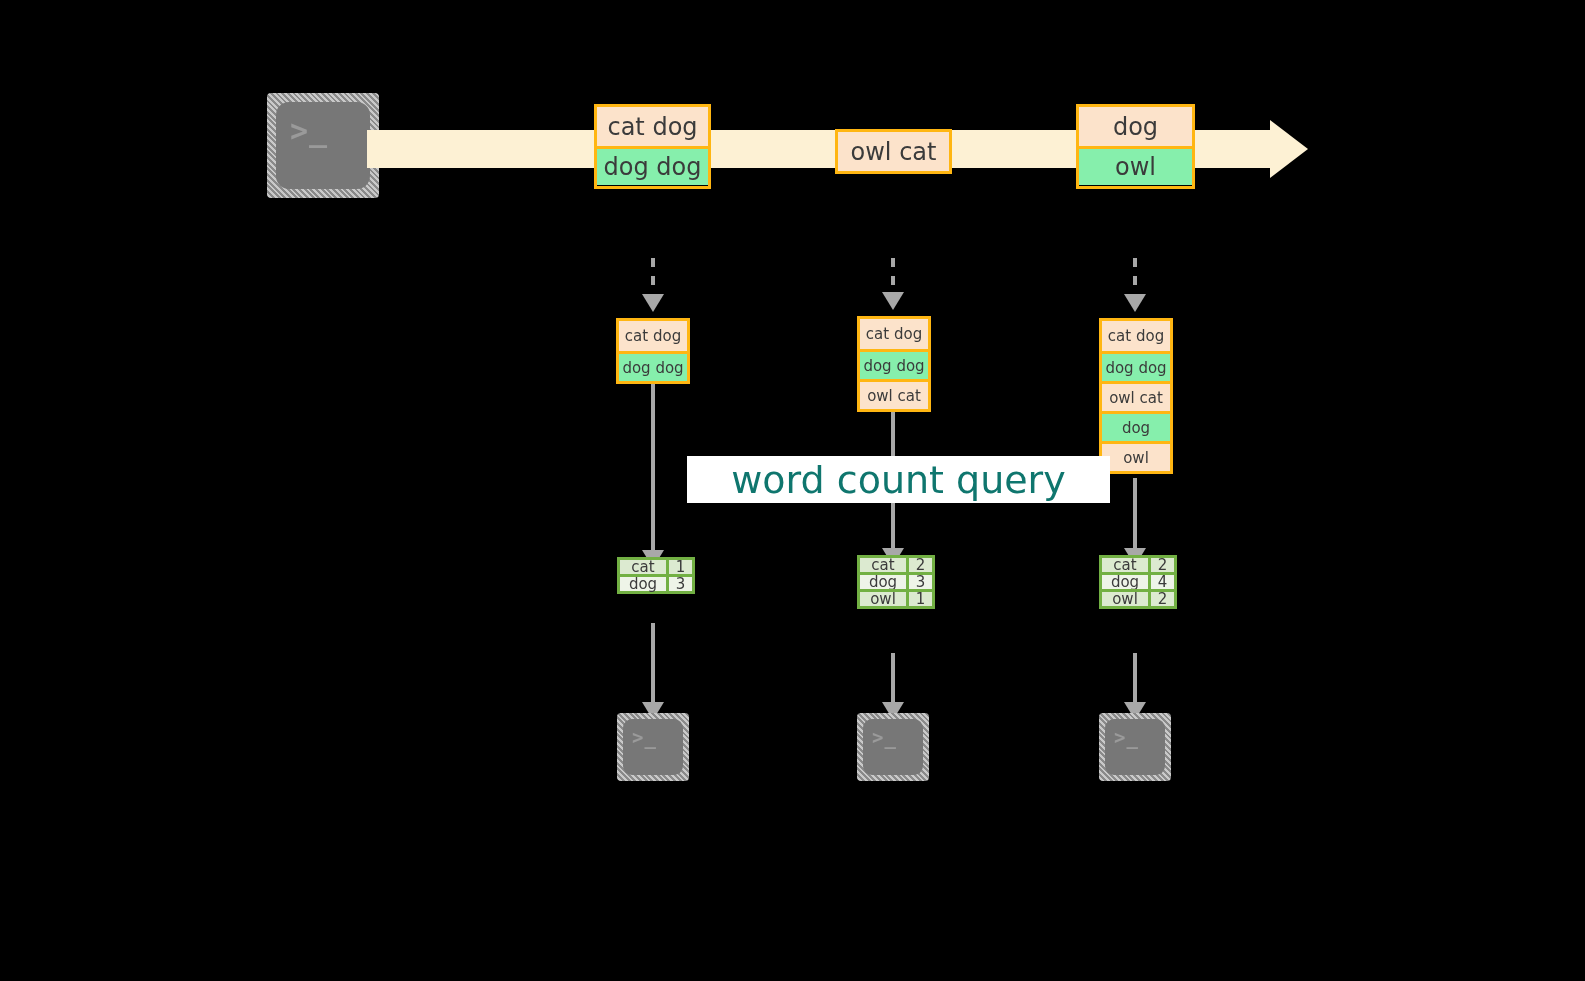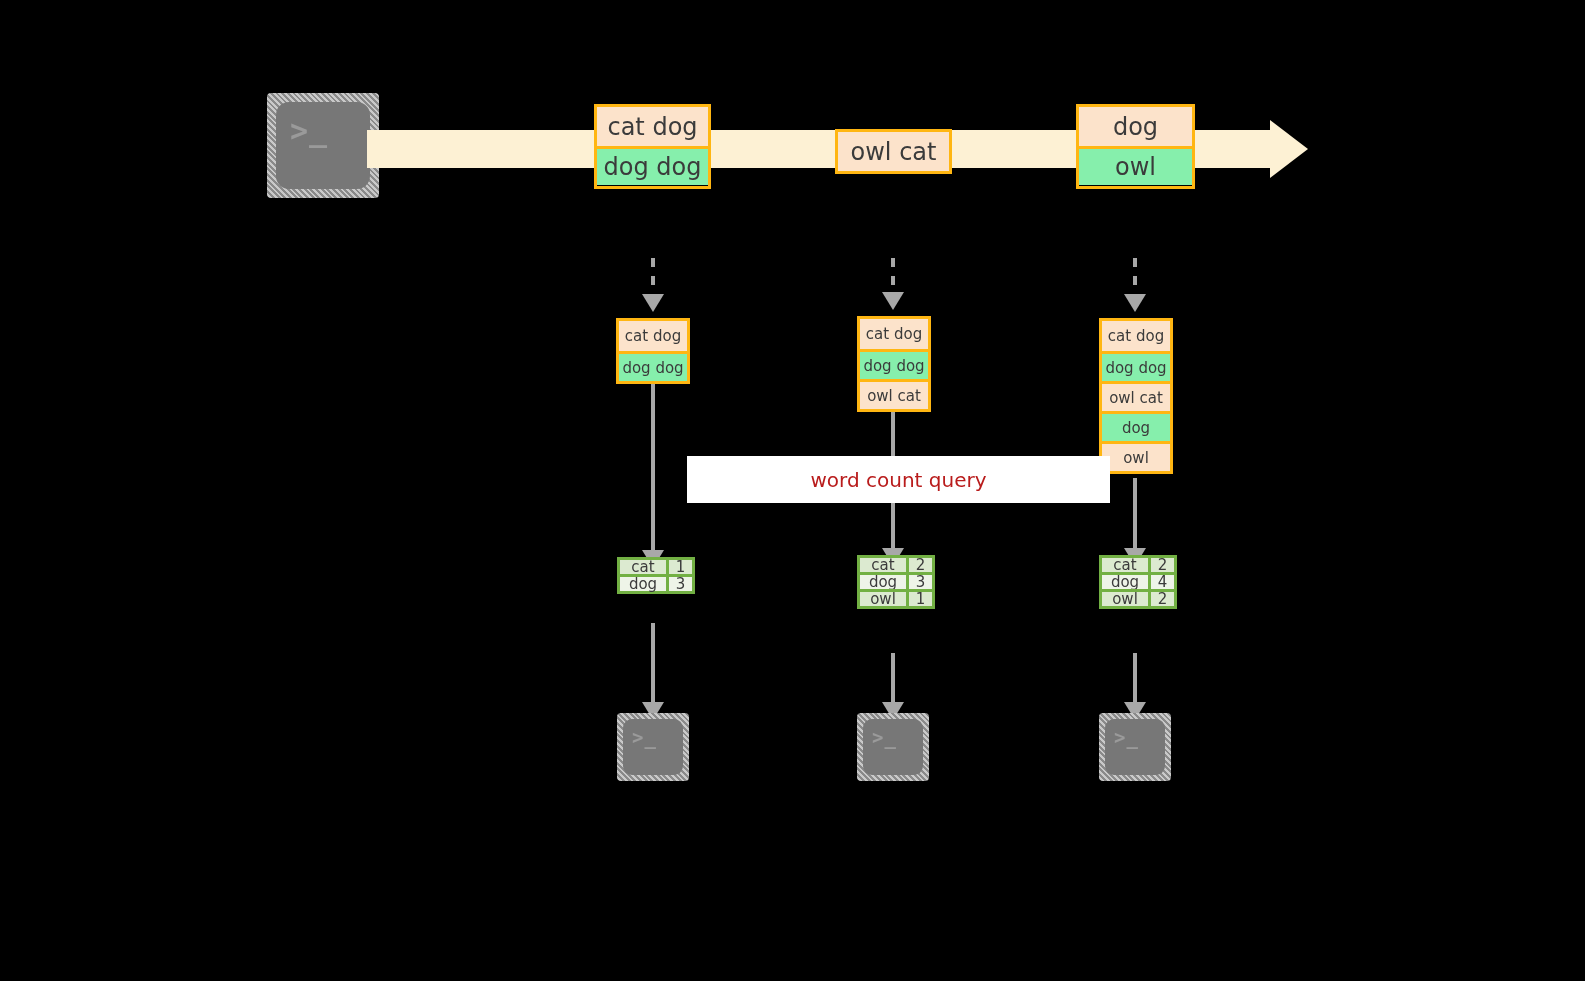--- a/index.html
+++ b/index.html
@@ -131,22 +131,22 @@
 
   
   .banner {
     position: absolute;
     background: #ffffff;
     display: flex;
     align-items: center;
     justify-content: center;
   }
   .banner span {
-    font-size: 20px;
-    color: #b91c1c;
+    font-size: 38px;
+    color: #0f766e;
     white-space: nowrap;
   }
 </style>
 </head>
 <body>
 
 <div id="stage">
 
   <div class="terminal big" style="left:267px; top:93px; width:112px; height:105px;">
     <div class="screen">

